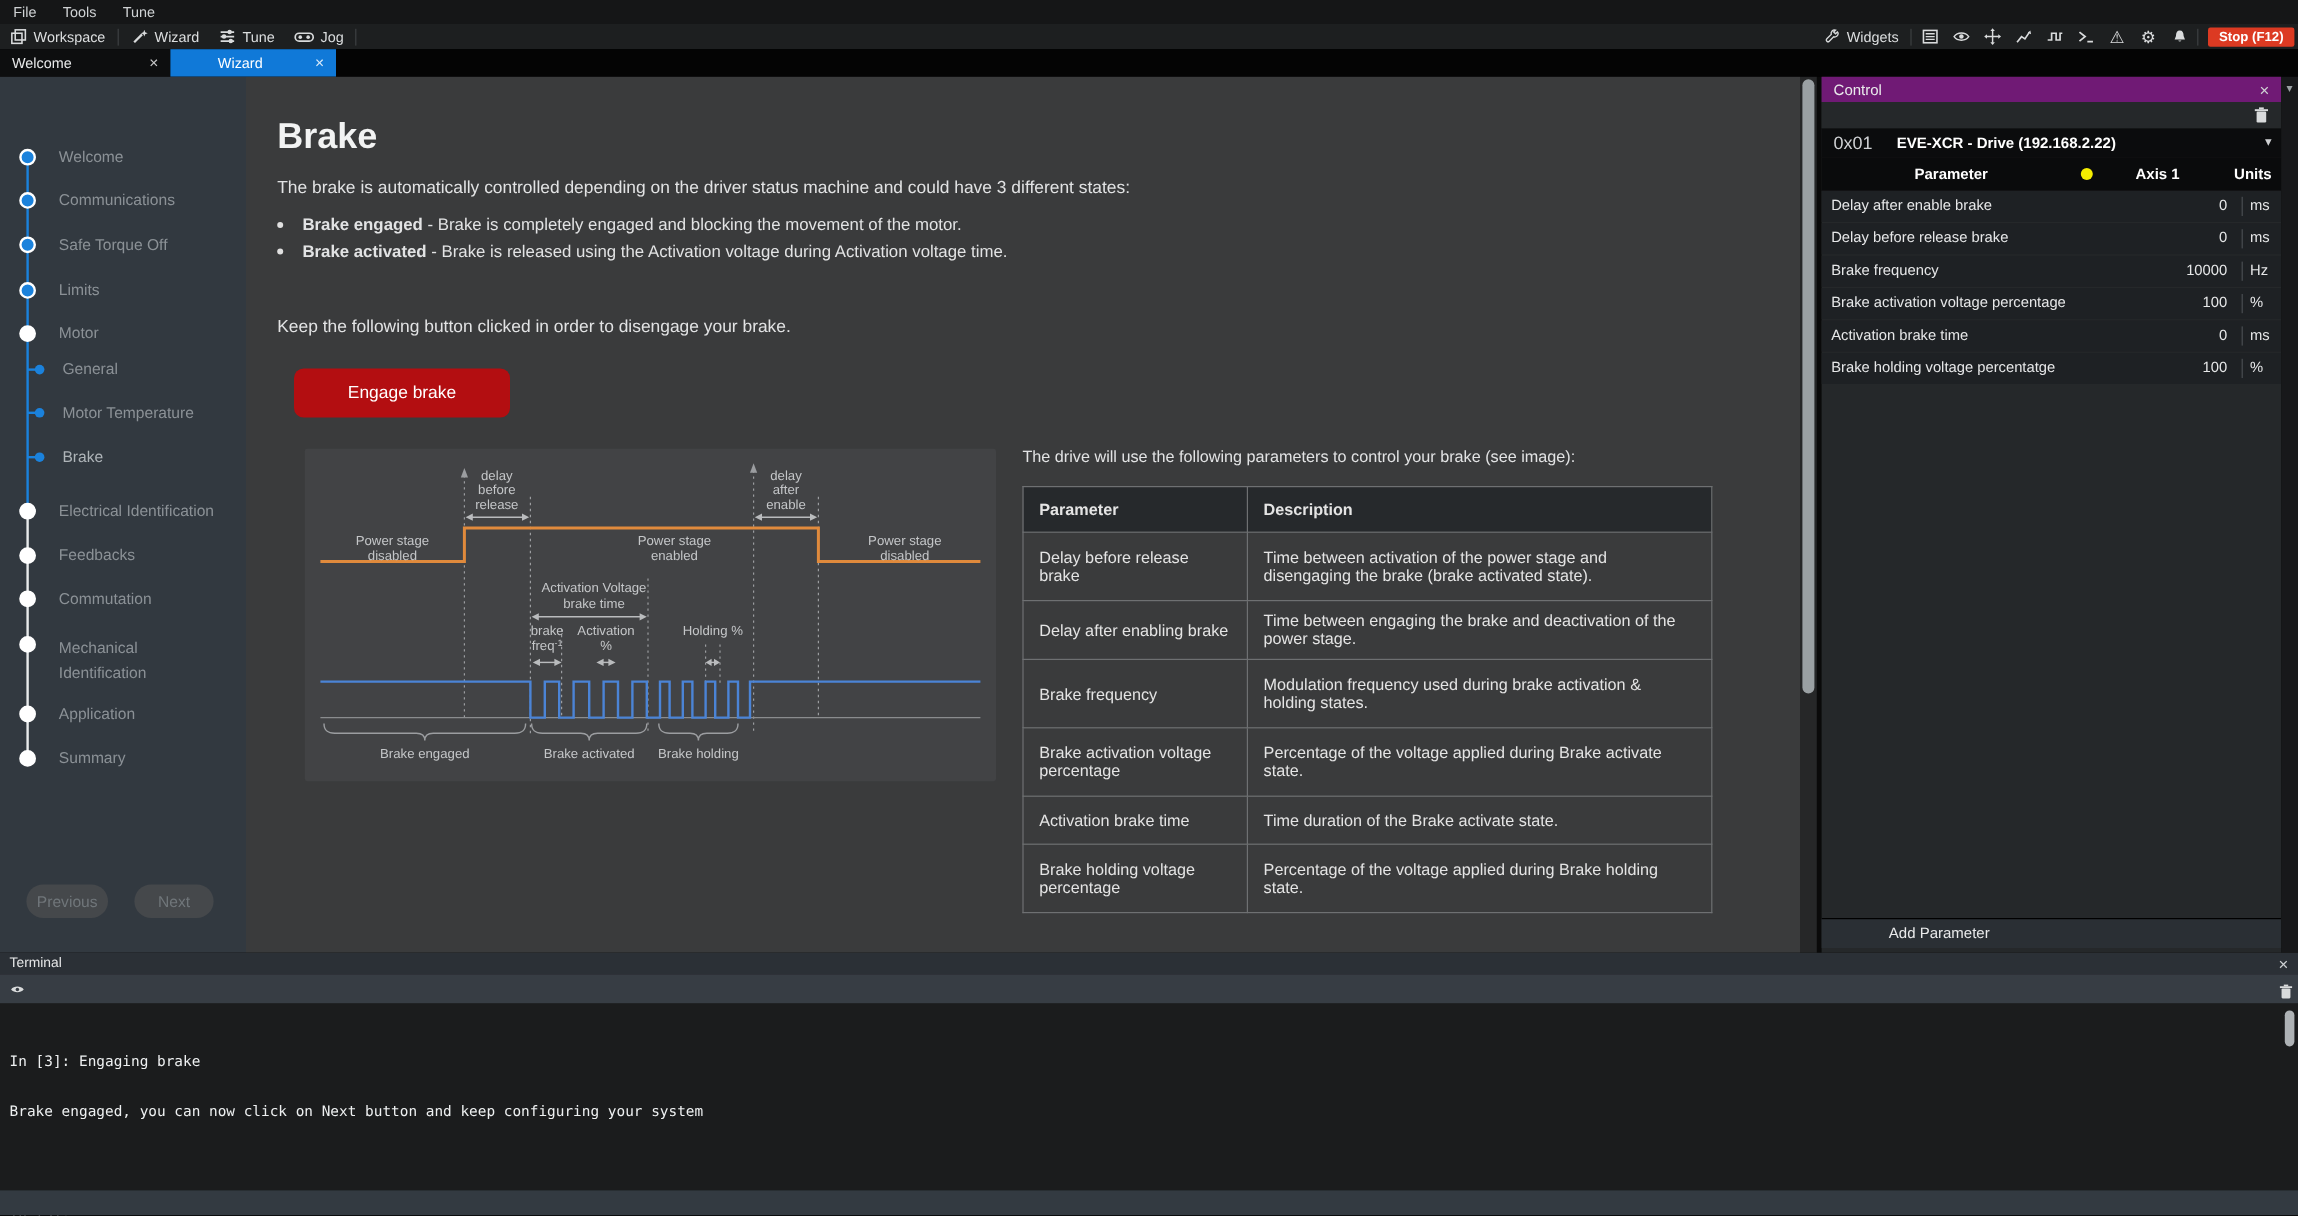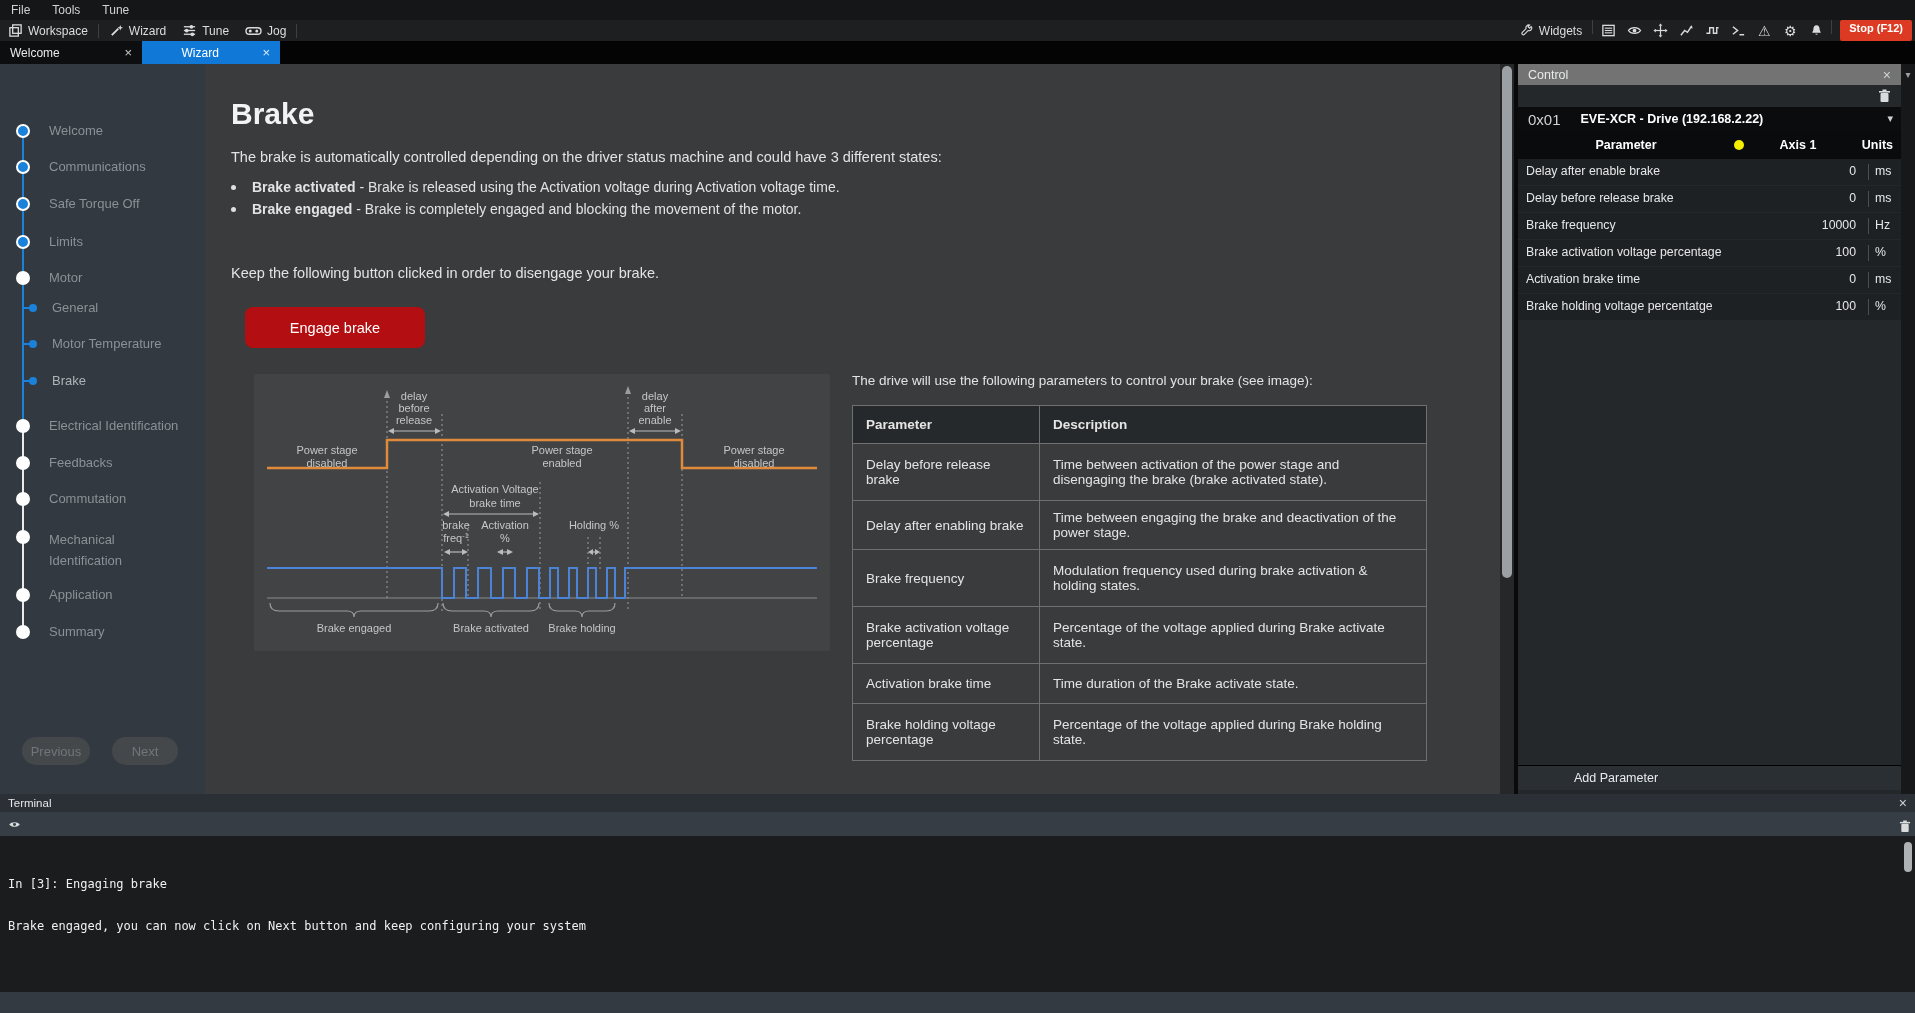--- a/index.html
+++ b/index.html
@@ -5,21 +5,21 @@
   html,body{margin:0;padding:0;background:#000;}
   #app{position:relative;width:1915px;height:1013px;overflow:hidden;background:#000;
        font-family:"Liberation Sans",sans-serif;color:#e4e5e6;-webkit-font-smoothing:antialiased;}
   .abs{position:absolute;}
   
   .menubar{left:0;top:0;width:100%;height:20px;background:#151617;display:flex;align-items:center;}
   .menu-item{padding:0 11px;font-size:12px;color:#cfd2d4;cursor:default;}
   .toolbar{left:0;top:20px;width:100%;height:21px;background:#1d1f20;display:flex;align-items:center;font-size:12px;color:#dcdedf;}
   .tb-btn{display:flex;align-items:center;gap:5px;padding:0 8px;height:100%;}
   .tb-sep{width:1px;height:14px;background:#3d4042;margin:0 2px;}
-  .tb-right{position:absolute;right:3px;top:20px;height:21px;display:flex;font-size:12px;color:#dcdedf;}
+  .tb-right{position:absolute;right:3px;top:20px;height:21px;display:flex;align-items:center;font-size:12px;color:#dcdedf;}
   .icon-btn{width:26px;height:21px;display:flex;align-items:center;justify-content:center;}
   .stop-btn{background:#dc3a22;color:#fff;font-size:11px;font-weight:bold;border-radius:2px;padding:2px 9px;margin-left:6px;}
   .glyph{font-size:14px;line-height:1;color:#dcdedf;}
   .tabbar{left:0;top:41px;width:100%;height:23px;background:#040404;display:flex;}
   .tab{display:flex;align-items:center;justify-content:space-between;font-size:12px;padding:0 10px;}
   .tab .x{font-size:13px;opacity:.85;margin-left:14px;}
   .tab-welcome{width:122px;background:#0d0e0f;color:#e8e9ea;}
   .tab-wizard{width:118px;color:#fff;}
   
   .workspace{left:0;top:64px;width:1915px;height:730px;background:#0a0a0a;}
@@ -41,21 +41,21 @@
   
   .ptable{border-collapse:collapse;font-size:13.5px;color:#e4e4e4;width:575px;}
   .ptable th,.ptable td{border:1px solid #6e7072;text-align:left;vertical-align:middle;padding:9px 13px;}
   .ptable th{background:#26292c;font-weight:bold;font-size:13.5px;padding:11px 13px;}
   .ptable td.pcol{width:160px;}
   
   .vscroll-track{left:1500px;top:0;width:14px;height:730px;background:#262728;}
   .vscroll-thumb{left:2px;top:2px;width:10px;height:512px;background:#9aa0a3;border-radius:5px;}
   
   .cpanel{left:1518px;top:0;width:383px;height:730px;background:#25282a;}
-  .cp-titlebar{left:0;top:0;width:100%;height:21px;background:#737373;display:flex;align-items:center;justify-content:space-between;padding:0 10px;box-sizing:border-box;font-size:12.5px;color:#e9eaeb;}
+  .cp-titlebar{left:0;top:0;width:100%;height:21px;background:#701a75;display:flex;align-items:center;justify-content:space-between;padding:0 10px;box-sizing:border-box;font-size:12.5px;color:#e9eaeb;}
   .cp-toolbar{left:0;top:21px;width:100%;height:22px;background:#25282a;}
   .cp-drive{left:0;top:43px;width:100%;height:24px;background:#0b0c0d;display:flex;align-items:center;padding:0 10px;box-sizing:border-box;}
   .cp-head{left:0;top:67px;width:100%;height:28px;background:#0a0b0c;font-size:12.5px;font-weight:bold;color:#fff;}
   .cp-rows{left:0;top:95px;width:100%;}
   .cp-row{position:relative;height:26px;background:#1e2124;margin-bottom:1px;font-size:12.3px;color:#e6e7e8;}
   .cp-row .nm{position:absolute;left:8px;top:5px;}
   .cp-row .val{position:absolute;left:216px;top:5px;width:122px;text-align:right;}
   .cp-row .unit{position:absolute;left:350px;top:5px;width:28px;padding-left:6px;border-left:1px solid #4a4e52;height:16px;}
   .cp-add{left:0;top:701px;width:100%;height:24px;background:#2a2f34;border-top:1px solid #000;display:flex;align-items:center;font-size:12.5px;color:#e9eaeb;}
   .rstrip{left:1901px;top:0;width:14px;height:730px;background:#17181a;text-align:center;}
@@ -268,22 +268,22 @@
 
       <button class="abs navbtn" style="left:22px;top:673px;width:68px;">Previous</button>
       <button class="abs navbtn" style="left:112px;top:673px;width:66px;">Next</button>
     </div>
 
     <div class="abs content">
       <div class="abs page-title" style="left:26px;top:33px;">Brake</div>
       <div class="abs body-text" style="left:26px;top:85px;">The brake is automatically controlled depending on the driver status machine and could have 3 different states:</div>
 
       <div class="abs" style="left:26px;top:115px;font-size:14px;color:#e2e3e4;">
+        <div style="height:21.5px;"><span class="bullet-dot" style="margin-right:16px;vertical-align:2px;"></span><b>Brake engaged</b><span> - Brake is completely engaged and blocking the movement of the motor.</span></div>
         <div style="height:21.5px;"><span class="bullet-dot" style="margin-right:16px;vertical-align:2px;"></span><b>Brake activated</b><span> - Brake is released using the Activation voltage during Activation voltage time.</span></div>
-        <div style="height:21.5px;"><span class="bullet-dot" style="margin-right:16px;vertical-align:2px;"></span><b>Brake engaged</b><span> - Brake is completely engaged and blocking the movement of the motor.</span></div>
       </div>
 
       <div class="abs body-text" style="left:26px;top:201px;">Keep the following button clicked in order to disengage your brake.</div>
       <button class="abs engage" style="left:40px;top:243px;">Engage brake</button>
 
       <div class="abs diagram-panel">
         <svg width="576" height="277" viewBox="0 0 576 277">
           <g stroke="#9b9da0" stroke-width="1" stroke-dasharray="2,3">
             <line x1="133" y1="22" x2="133" y2="224"></line>
             <line x1="188" y1="40" x2="188" y2="237"></line>

